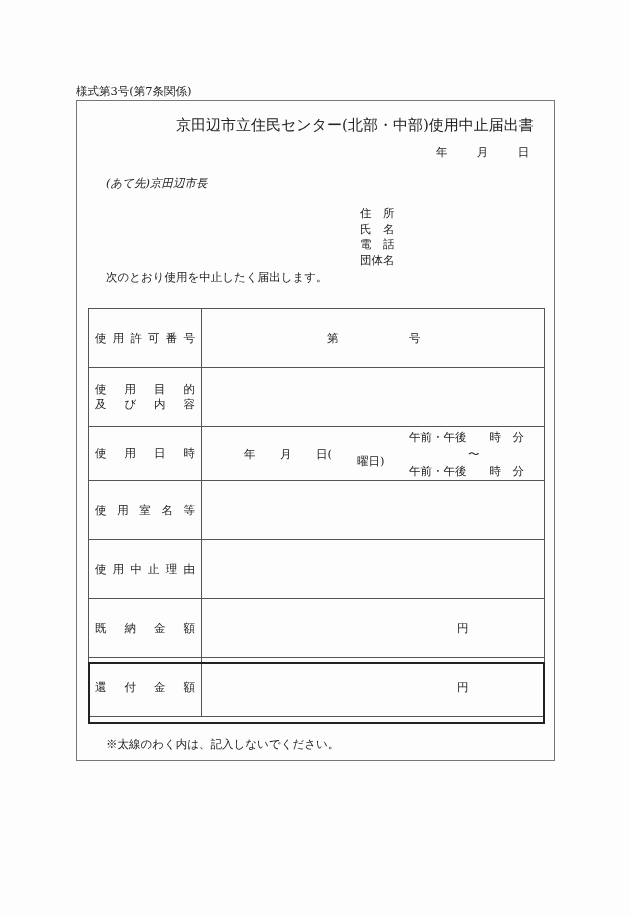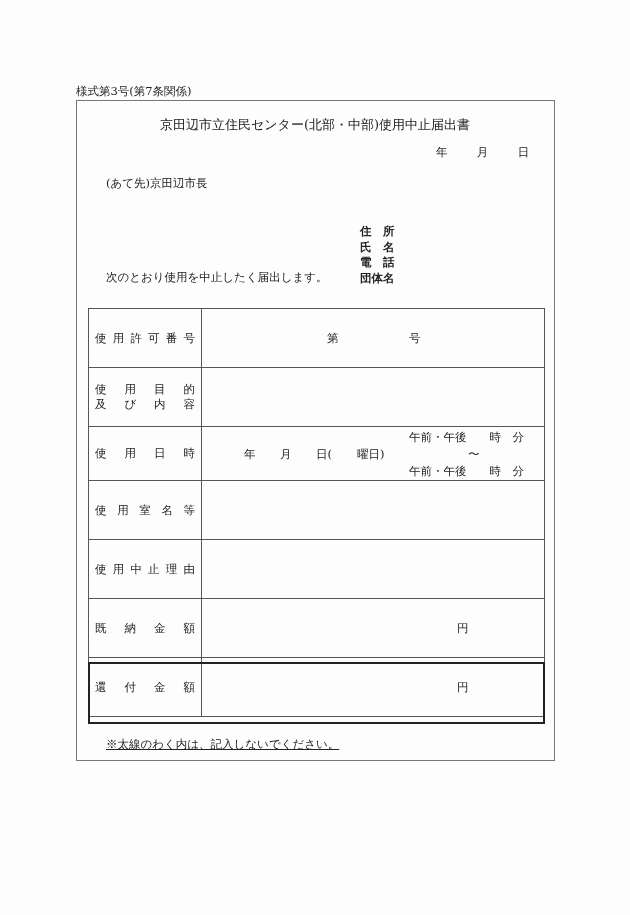--- a/index.html
+++ b/index.html
@@ -15,33 +15,33 @@
   .thick { position:absolute; left:88px; top:662px; width:457px; height:62px; border:2px solid #222; box-sizing:border-box; pointer-events:none; }
   .val { position:relative; }
 </style>
 </head>
 <body>
 
 <div class="abs" style="left:76px;top:84px;">様式第3号(第7条関係)</div>
 
 <div class="frame"></div>
 
-<div class="abs" style="left:160px;top:116px;font-size:13px;">京田辺市立住民センター(北部・中部)使用中止届出書</div>
+<div class="abs" style="left:176px;top:116px;font-size:15px;">京田辺市立住民センター(北部・中部)使用中止届出書</div>
 
 <div class="abs" style="left:436px;top:145px;">
   <span>年</span>
   <span style="display:inline-block;width:22px"></span>
   <span>月</span>
   <span style="display:inline-block;width:22px"></span>
   <span>日</span>
 </div>
 
-<div class="abs" style="left:106px;top:176px;">(あて先)京田辺市長</div>
+<div class="abs" style="left:106px;top:176px;font-style:italic;">(あて先)京田辺市長</div>
 
-<div class="abs" style="left:360px;top:224px;line-height:15.5px;font-weight:bold;">
+<div class="abs" style="left:360px;top:206px;line-height:15.5px;">
   <div>住　所</div>
   <div>氏　名</div>
   <div>電　話</div>
   <div>団体名</div>
 </div>
 
 <div class="abs" style="left:106px;top:270px;">次のとおり使用を中止したく届出します。</div>
 
 <table class="tbl">
   <tbody>
@@ -84,21 +84,21 @@
       <span>使</span>
             <span>用</span>
             <span>日</span>
             <span>時</span>
     </div>
         </td>
     <td class="val">
       <span class="abs" style="left:42px;top:20px;">年</span>
       <span class="abs" style="left:78px;top:20px;">月</span>
       <span class="abs" style="left:114px;top:20px;">日(</span>
-      <span class="abs" style="left:155px;top:20px;">曜日)</span>
+      <span class="abs" style="left:155px;top:27px;">曜日)</span>
       <span class="abs" style="left:207px;top:3px;">午前・午後　　時　分</span>
       <span class="abs" style="left:266px;top:20px;">〜</span>
       <span class="abs" style="left:207px;top:37px;">午前・午後　　時　分</span>
     </td>
   </tr>
   <tr class="row">
     <td class="lbl">
           <div class="t">
       <span>使</span>
             <span>用</span>
@@ -145,13 +145,13 @@
     </div>
         </td>
     <td class="val">
       <span class="abs" style="left:255px;top:22px;">円</span>
     </td>
   </tr>
 </tbody>
   </table>
 <div class="thick"></div>
 
-<div class="abs" style="left:106px;top:737px;text-decoration:underline;">※太線のわく内は、記入しないでください。</div>
+<div class="abs" style="left:106px;top:737px;">※太線のわく内は、記入しないでください。</div>
 
 </body></html>

